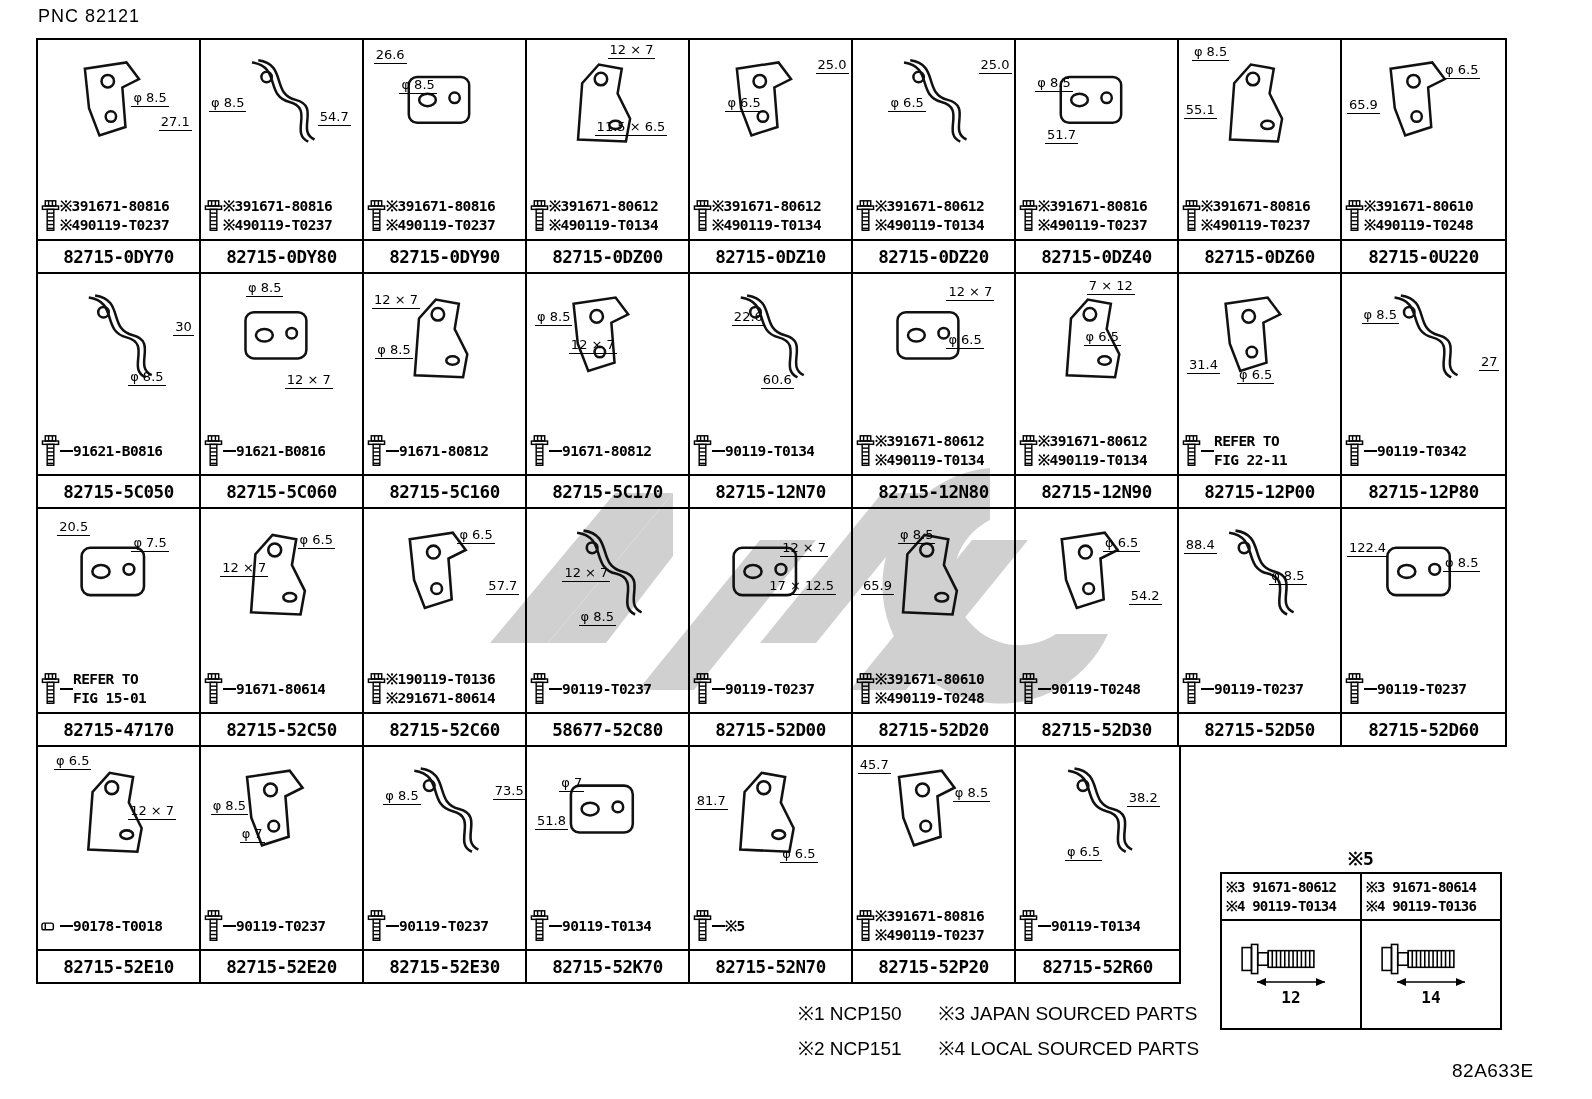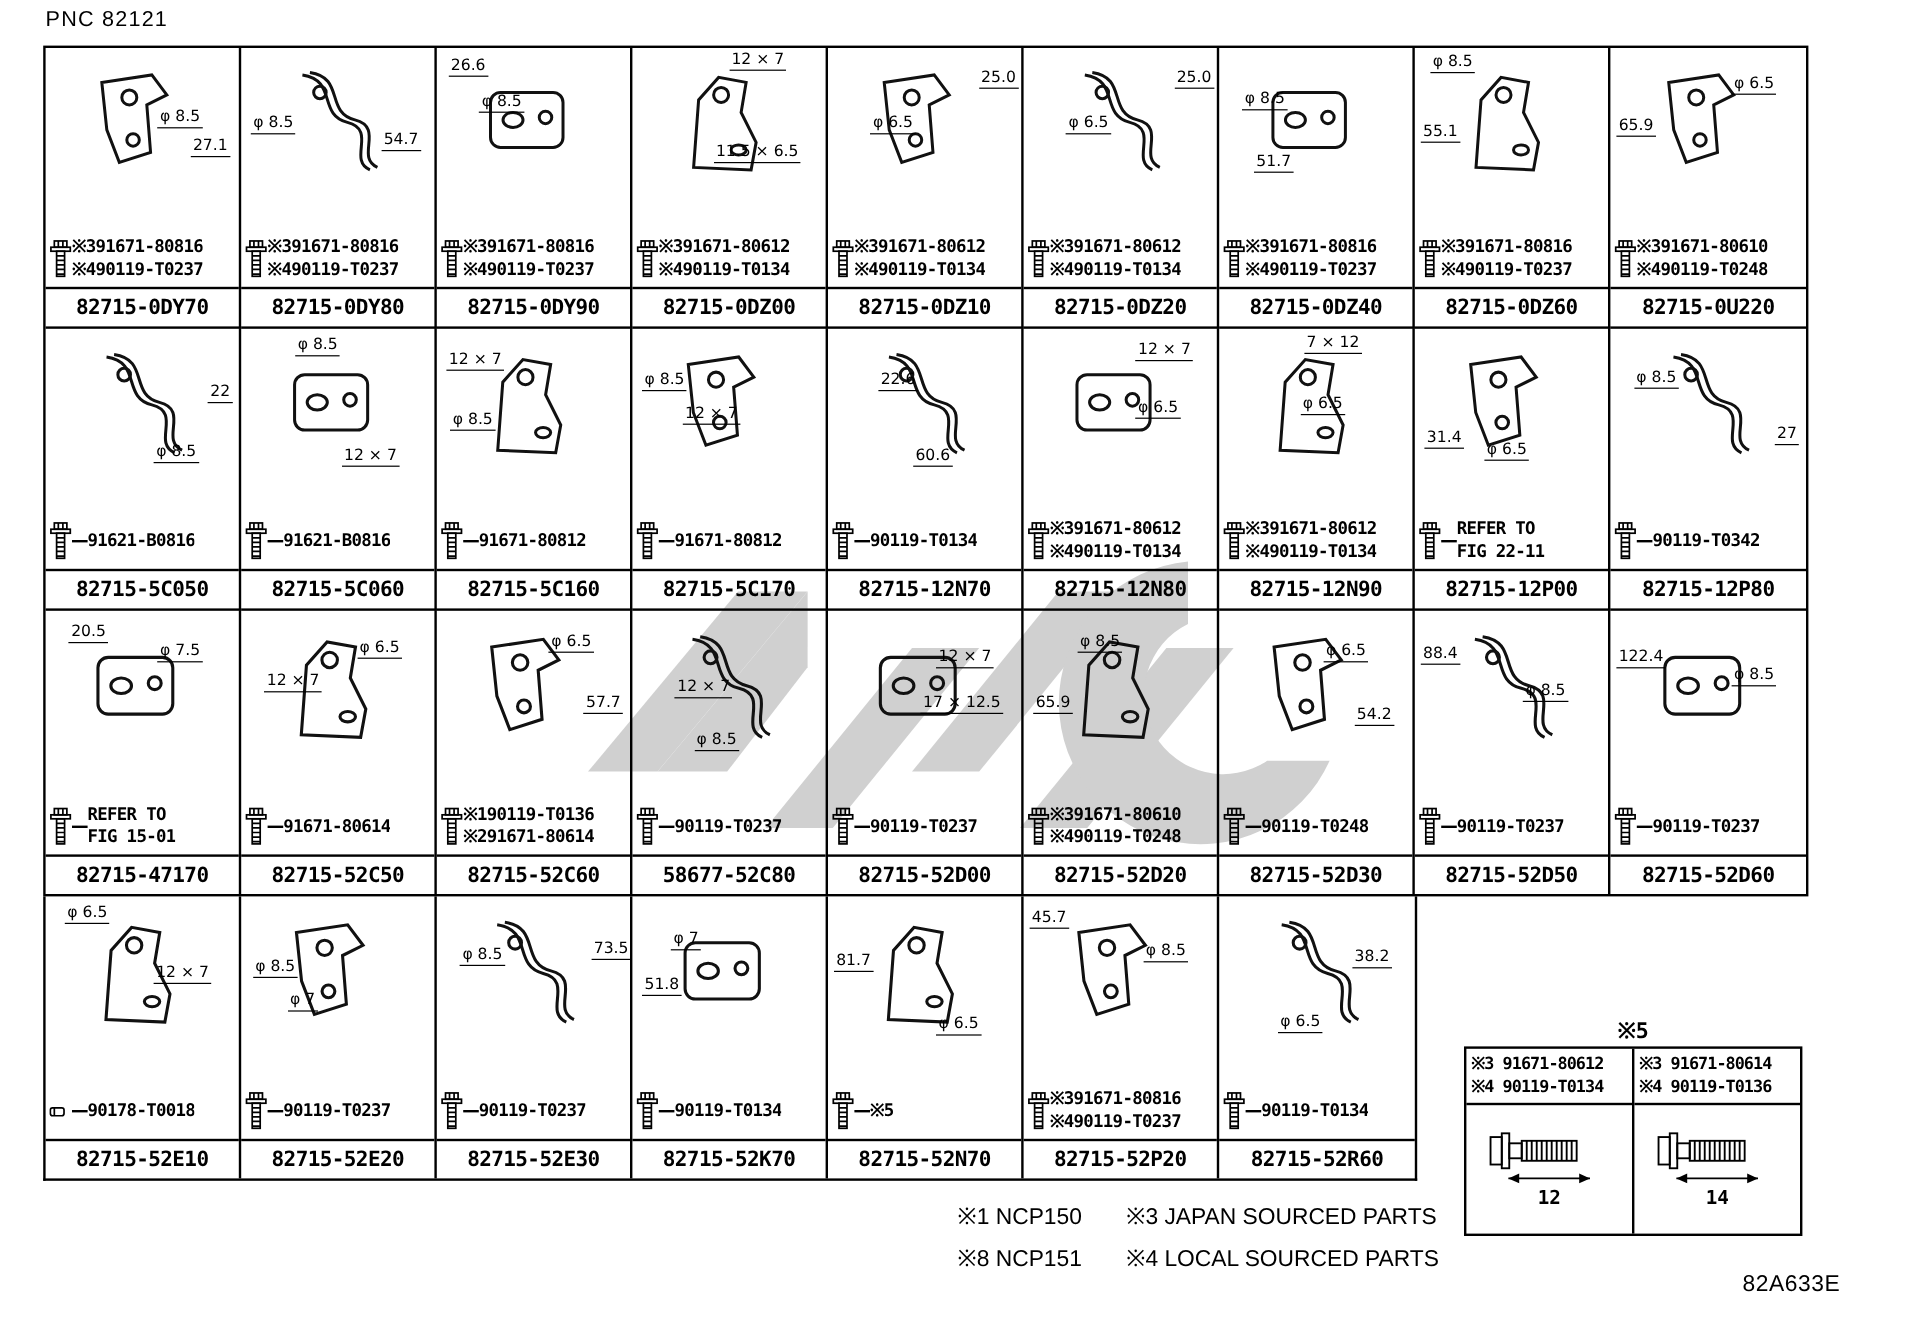--- a/index.html
+++ b/index.html
@@ -404,21 +404,21 @@
   </div>
     <div class="cell">
     <div class="drawing">
       <svg class="sketch" viewBox="0 0 100 100" preserveAspectRatio="xMidYMid meet">
           <g>
             <path d="M22,10 C50,14 34,42 58,48 C82,54 58,78 76,86"></path>
             <path d="M28,8 C56,12 40,40 64,46 C88,52 64,76 82,84"></path>
             <circle cx="36" cy="24" r="5"></circle>
           </g>
         </svg>
-    <span class="dim" style="left: 84%; top: 36%;">22</span>
+    <span class="dim" style="left: 84%; top: 36%;">30</span>
         <span class="dim" style="left: 56%; top: 76%;">φ 8.5</span>
       </div>
     <div class="fast">
       <svg class="ficon" viewBox="0 0 20 34">
           <g fill="none" stroke="#000" stroke-width="1.5">
             <rect x="4.5" y="1" width="11" height="5.5"></rect>
             <line x1="8" y1="1" x2="8" y2="6.5"></line>
             <line x1="12" y1="1" x2="12" y2="6.5"></line>
             <rect x="1.5" y="6.5" width="17" height="3.5"></rect>
             <rect x="6.5" y="10" width="7" height="22"></rect>
@@ -1323,18 +1323,18 @@
     </div>
   </div>
 </div>
 
 <div class="abs" id="notes">
   <div class="noteline">
     <span>※1 NCP150</span>
     <span>※3 JAPAN SOURCED PARTS</span>
   </div>
   <div class="noteline">
-    <span>※8 NCP151</span>
+    <span>※2 NCP151</span>
     <span>※4 LOCAL SOURCED PARTS</span>
   </div>
 </div>
 
 <div class="abs" id="doc-code">82A633E</div>
 
 </body></html>

